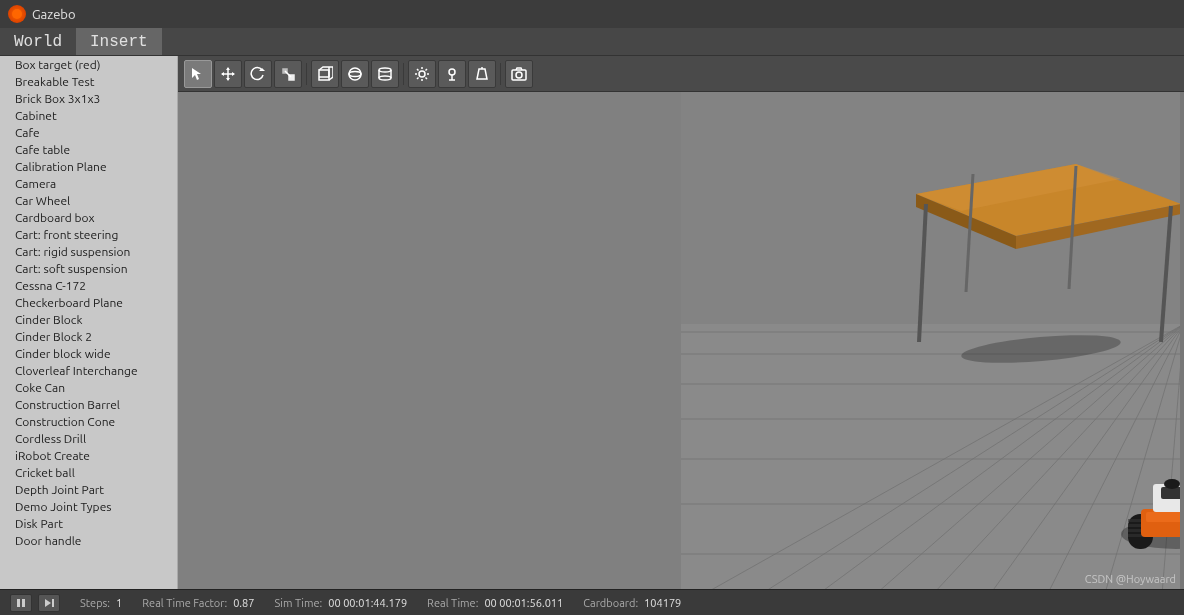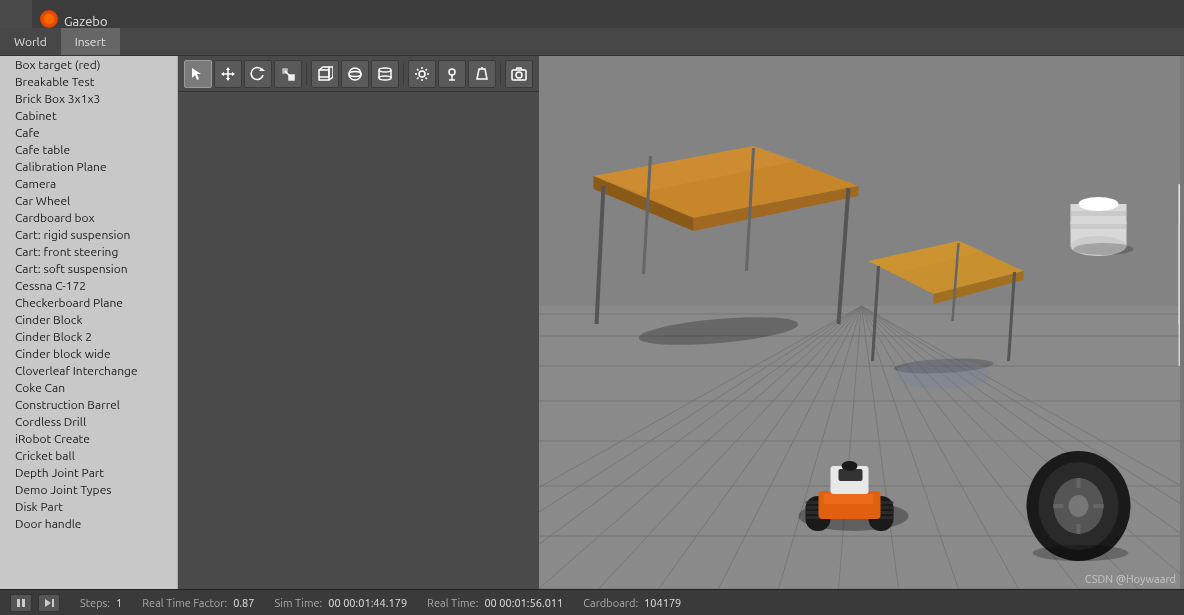--- a/index.html
+++ b/index.html
@@ -10,24 +10,23 @@
       font-family: 'Ubuntu', 'DejaVu Sans', sans-serif;
       font-size: 12px;
       background: #4a4a4a;
     }
 
     
     #titlebar {
       height: 28px;
       background: #3c3c3c;
       display: flex;
-      align-items: flex-end;
+      align-items: center;
       padding: 0 8px;
       gap: 6px;
-      margin-left: 32px;
     }
     #titlebar .app-icon {
       width: 18px; height: 18px;
       background: radial-gradient(circle, #ff6600, #cc3300);
       border-radius: 50%;
       display: flex; align-items: center; justify-content: center;
     }
     #titlebar .title-text {
       color: #e0e0e0;
       font-size: 13px;
@@ -40,21 +39,22 @@
       display: flex;
       align-items: stretch;
       border-bottom: 1px solid #333;
     }
     .menu-item {
       padding: 0 14px;
       color: #e0e0e0;
       display: flex;
       align-items: center;
       cursor: pointer;
-      font-size: 12px;
+      font-size: 16px;
+      font-family: Liberation Mono, monospace;
     }
     .menu-item:hover, .menu-item.active {
       background: #5a5a5a;
     }
     .menu-item.active {
       background: #666;
     }
 
     
     #main-layout {
@@ -94,22 +94,23 @@
       align-items: center;
       padding: 0 6px;
       gap: 2px;
       border-bottom: 1px solid #333;
       flex-shrink: 0;
     }
 
     
     #viewport-container {
       display: flex;
-      flex-direction: row;
+      flex-direction: column;
       flex: 1;
+      text-align: center;
     }
 
     #viewport {
       flex: 1;
       position: relative;
       overflow: hidden;
       background: #808080;
     }
 
     
@@ -222,31 +223,32 @@
     <div class="sidebar-item">Box target (red)</div>
     <div class="sidebar-item">Breakable Test</div>
     <div class="sidebar-item">Brick Box 3x1x3</div>
     <div class="sidebar-item">Cabinet</div>
     <div class="sidebar-item">Cafe</div>
     <div class="sidebar-item">Cafe table</div>
     <div class="sidebar-item">Calibration Plane</div>
     <div class="sidebar-item">Camera</div>
     <div class="sidebar-item">Car Wheel</div>
     <div class="sidebar-item">Cardboard box</div>
+    <div class="sidebar-item">Cart: front steering</div>
     <div class="sidebar-item">Cart: rigid suspension</div>
-    <div class="sidebar-item">Cart: front steering</div>
     <div class="sidebar-item">Cart: soft suspension</div>
     <div class="sidebar-item">Cessna C-172</div>
     <div class="sidebar-item">Checkerboard Plane</div>
     <div class="sidebar-item">Cinder Block</div>
     <div class="sidebar-item">Cinder Block 2</div>
     <div class="sidebar-item">Cinder block wide</div>
     <div class="sidebar-item">Cloverleaf Interchange</div>
     <div class="sidebar-item">Coke Can</div>
     <div class="sidebar-item">Construction Barrel</div>
+    <div class="sidebar-item">Construction Cone</div>
     <div class="sidebar-item">Cordless Drill</div>
     <div class="sidebar-item">iRobot Create</div>
     <div class="sidebar-item">Cricket ball</div>
     <div class="sidebar-item">Depth Joint Part</div>
     <div class="sidebar-item">Demo Joint Types</div>
     <div class="sidebar-item">Disk Part</div>
     <div class="sidebar-item">Door handle</div>
 
   </div>
 

